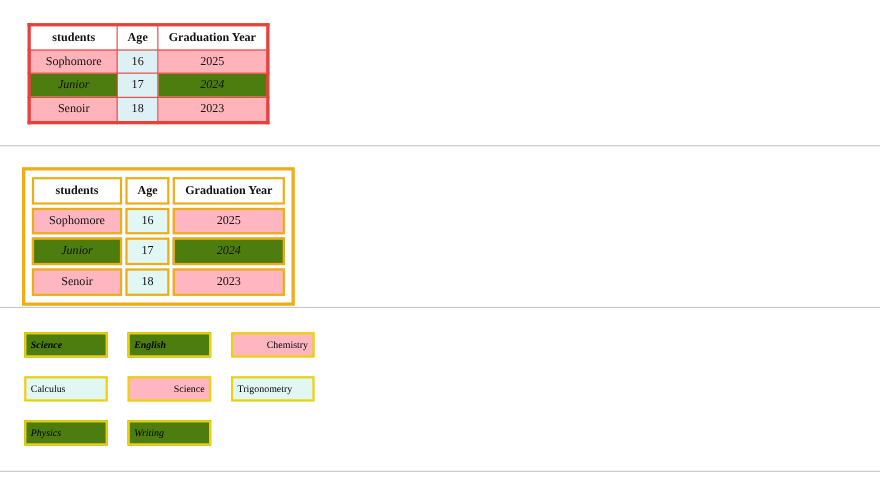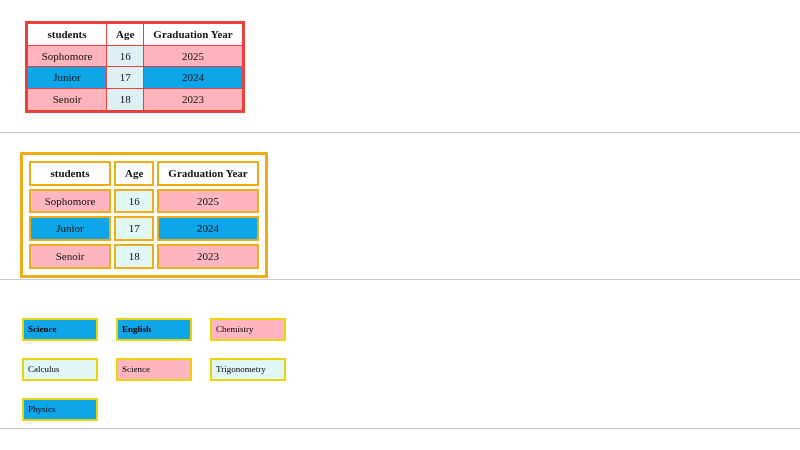--- a/index.html
+++ b/index.html
@@ -74,37 +74,37 @@
     padding: 4px 9px;
     text-align: center;
     line-height: 1.15;
   }
   table.separated th {
     font-weight: bold;
     background: #ffffff;
   }
 
   
-  .c-white    { background: #0ea5e9; }
-  .c-pink     { background: #ffb6c1; }
+  .c-white    { background: #4d7c0f; font-style: italic; }
+  .c-pink     { background: #ffb6c1; text-align: right; }
   .c-lavender { background: #e0e0ee; }
   .c-cyan     { background: #e0f7f4; }
 
   
   table.collapsed .c-pink { background: #ffb3bb; }
   table.collapsed .c-cyan { background: #ddf0f3; }
 
   
   .col-students { min-width: 60px; }
   .col-age      { min-width: 14px; }
   .col-grad     { min-width: 64px; }
 
   
   #subject-grid {
-    top: 318px;
+    top: 302px;
     left: 22px;
     width: 280px;
     display: grid;
     grid-template-columns: repeat(3, 76px);
     grid-column-gap: 18px;
     grid-row-gap: 17px;
   }
   .subject-box {
     border: 2px solid #eed209;
     height: 19px;
@@ -185,15 +185,16 @@
 <div class="section" id="subject-grid">
   <div class="subject-box hdr c-white">Science</div>
   <div class="subject-box hdr c-white">English</div>
 
   <div class="subject-box c-pink">Chemistry</div>
   <div class="subject-box c-cyan">Calculus</div>
   <div class="subject-box c-pink">Science</div>
 
   <div class="subject-box c-cyan">Trigonometry</div>
   <div class="subject-box c-white">Physics</div>
+  <div class="subject-box c-white">Writing</div>
 </div>
 
 <hr class="rule" id="rule-2" style="top: 428px;">
 
 </body></html>

